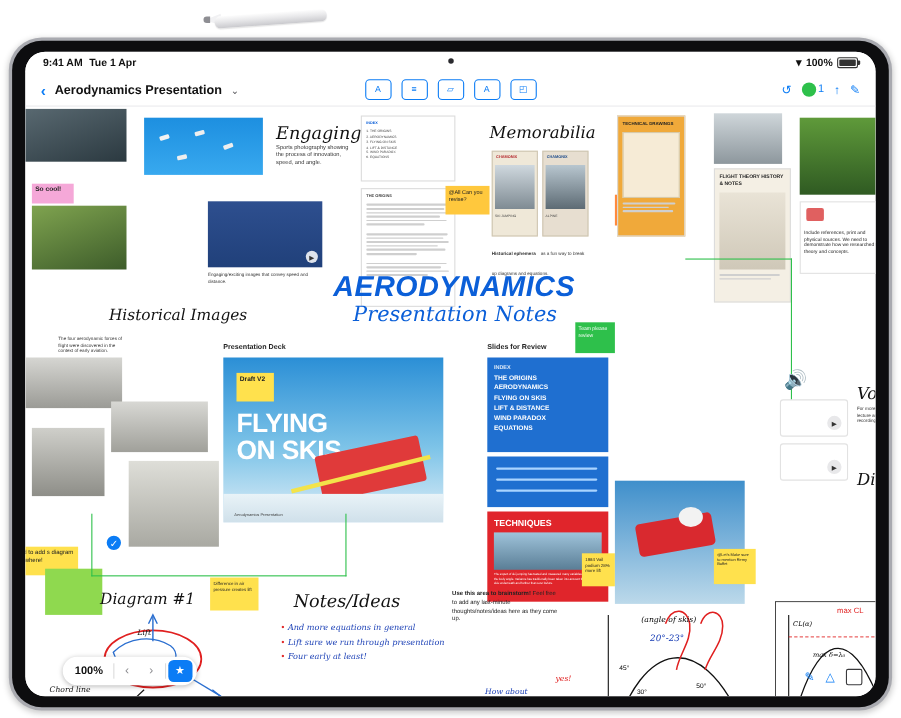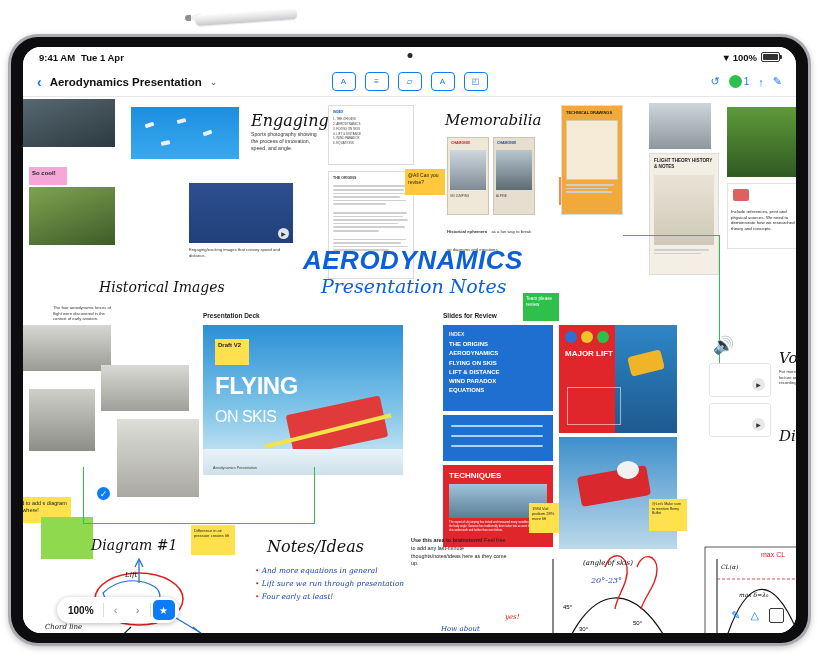--- a/index.html
+++ b/index.html
@@ -470,21 +470,21 @@
     <div class="obj cap" style="left:30px; top:208px; width:62px;">The four aerodynamic forces of flight were discovered in the context of early aviation.</div>
 
     <div class="obj ph" style="left:0px; top:228px; width:88px; height:46px; background:linear-gradient(180deg,#d6d6d2,#9b9b96);"></div>
     <div class="obj ph" style="left:78px; top:268px; width:88px; height:46px; background:linear-gradient(180deg,#d8d8d4,#a0a09a);"></div>
     <div class="obj ph" style="left:6px; top:292px; width:66px; height:62px; background:linear-gradient(180deg,#cfcfca,#8e8e88);"></div>
     <div class="obj ph" style="left:94px; top:322px; width:82px; height:78px; background:linear-gradient(180deg,#dedeD8,#a9a9a2);"></div>
 
     <div class="obj" style="left:180px; top:215px; font-size:6.5px; font-weight:bold; color:#222;">Presentation Deck</div>
     <div class="obj" style="left:180px; top:228px; width:200px; height:150px; background:linear-gradient(180deg,#2b8fd6 0%,#7ec4e8 55%,#dfeef7 100%); overflow:hidden;">
       <div style="position:absolute;left:12px;top:50px;font-size:24px;font-weight:bold;color:#fff;line-height:0.95;letter-spacing:-0.5px;">FLYING</div>
-      <div style="position:absolute;left:12px;top:84px;font-size:16px;font-weight:normal;color:#fff;line-height:0.95;letter-spacing:-0.5px;">ON SKIS</div>
+      <div style="position:absolute;left:12px;top:74px;font-size:24px;font-weight:bold;color:#fff;line-height:0.95;letter-spacing:-0.5px;">ON SKIS</div>
       <div style="position:absolute;left:86px;top:80px;width:96px;height:42px;background:#e03a3a;transform:rotate(-12deg);border-radius:3px;"></div>
       <div style="position:absolute;left:60px;top:104px;width:130px;height:4px;background:#f3e34a;transform:rotate(-14deg);"></div>
       <div style="position:absolute;left:0;bottom:0;width:100%;height:26px;background:linear-gradient(180deg,#e9f3f8,#cfe0ea);"></div>
       <div style="position:absolute;left:10px;bottom:5px;font-size:3.6px;color:#3a3a3a;">Aerodynamics Presentation</div>
     </div>
     <div class="obj sticky" style="left:192px; top:242px; width:34px; height:26px; background:#ffe14d; font-weight:bold; font-size:6px;">Draft V2</div>
 
     <div class="obj" style="left:420px; top:215px; font-size:6.5px; font-weight:bold; color:#222;">Slides for Review</div>
 
     <div class="obj" style="left:420px; top:228px; width:110px; height:86px; background:#1f6fd0; padding:6px; color:#fff;">
@@ -508,31 +508,20 @@
     <div class="obj" style="left:420px; top:368px; width:110px; height:82px; background:#e0252b; padding:6px; color:#fff;">
       <div style="font-size:8px;font-weight:bold;">TECHNIQUES</div>
       <div style="margin-top:4px;height:34px;background:linear-gradient(180deg,#9fc3da,#5a7e96);"></div>
       <div style="font-size:2.7px;line-height:1.4;margin-top:3px;">The expert of ski jumping has tested and measured many variables, from flight, to the body angle. Variance has traditionally been taken into account the stability of skis underneath and further than ever before.</div>
     </div>
 
     <div class="obj sticky" style="left:506px; top:406px; width:30px; height:30px; background:#ffe14d; font-size:4px;">1984 Vail podium 28% more lift</div>
 
     <div class="obj sticky" style="left:500px; top:196px; width:36px; height:28px; background:#2ec04b; color:#fff; font-size:4.6px;">Team please review</div>
 
-    <div class="obj" style="left:536px; top:228px; width:118px; height:108px; background:#e0252b; overflow:hidden;">
-      <div style="position:absolute;left:6px;top:6px;display:flex;gap:4px;">
-        <span style="width:12px;height:12px;border-radius:50%;background:#2f6fd0;"></span>
-        <span style="width:12px;height:12px;border-radius:50%;background:#f3c32b;"></span>
-        <span style="width:12px;height:12px;border-radius:50%;background:#2ec04b;"></span>
-      </div>
-      <div style="position:absolute;left:6px;top:24px;font-size:8px;font-weight:bold;color:#fff;">MAJOR LIFT</div>
-      <div style="position:absolute;right:0;top:0;width:62px;height:108px;background:linear-gradient(180deg,#2e86c7,#1d5a8f);"></div>
-      <div style="position:absolute;right:14px;top:28px;width:34px;height:20px;background:#f0b429;border-radius:4px;transform:rotate(-14deg);"></div>
-      <div style="position:absolute;left:8px;bottom:8px;width:52px;height:36px;border:1px solid rgba(255,255,255,.55);"></div>
-    </div>
 
     <div class="obj" style="left:536px; top:340px; width:118px; height:112px; background:linear-gradient(180deg,#3f8fcb,#bcd9ea);">
       <div style="position:absolute;left:20px;top:34px;width:70px;height:30px;background:#d9292f;border-radius:4px;transform:rotate(-10deg);"></div>
       <div style="position:absolute;left:58px;top:24px;width:22px;height:18px;background:#f2f2f2;border-radius:50%;"></div>
     </div>
     <div class="obj sticky" style="left:626px; top:402px; width:38px; height:32px; background:#ffe14d; font-size:3.6px;">@Let's Make sure to mention Remy Buffet</div>
 
     <div class="obj" style="left:690px; top:238px; font-size:17px; color:#0b7cf5;">🔊</div>
     <div class="obj" style="left:686px; top:266px; width:62px; height:34px; background:#fff; border:1px solid #e2e2e2; border-radius:3px;">
       <div style="position:absolute;right:5px;bottom:5px;width:13px;height:13px;border-radius:50%;background:#e8e8ea;display:flex;align-items:center;justify-content:center;font-size:6px;color:#333;">▶</div>

